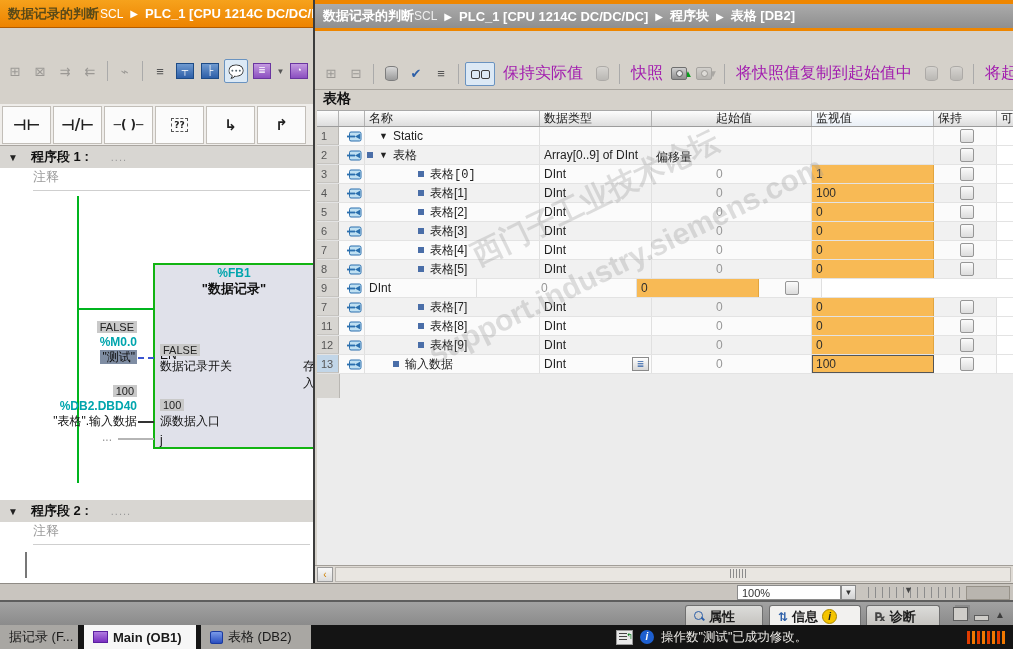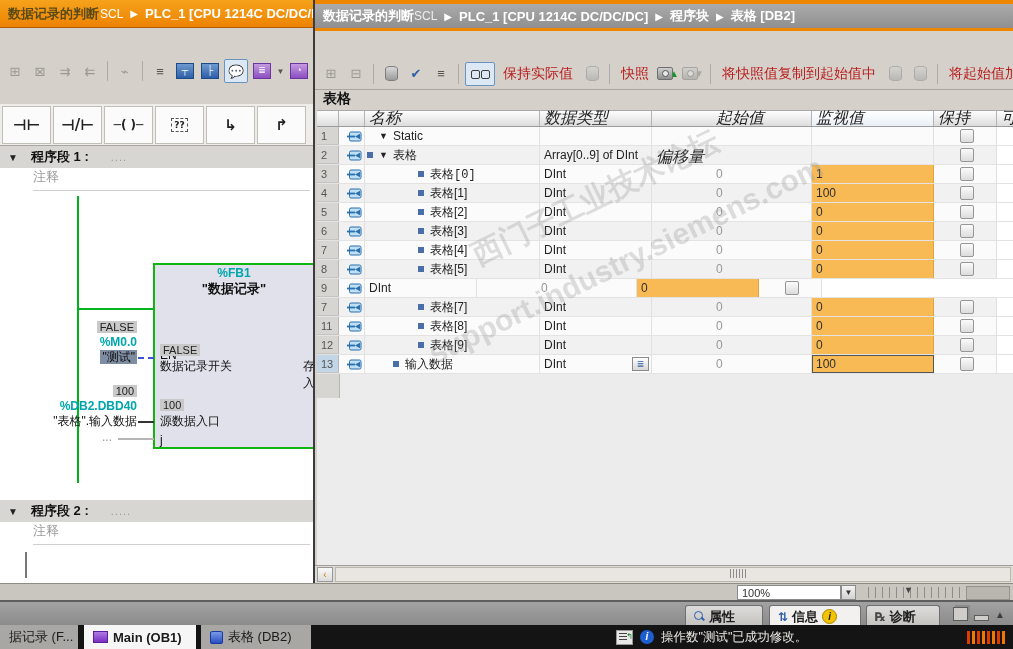--- a/index.html
+++ b/index.html
@@ -76,36 +76,36 @@
     background:linear-gradient(#ababab,#8f8f8f);display:flex;align-items:center;padding-left:8px;
     box-sizing:border-box;white-space:nowrap;overflow:hidden;}
   #db-titlebar .proj{color:#fff;font-weight:bold;font-size:13px;}
   #db-titlebar .lang{color:#eee;font-size:12px;}
   #db-titlebar .arrow{color:#fff;font-size:10px;margin:0 7px;}
   #db-titlebar .crumb{color:#fff;font-weight:bold;font-size:13px;}
   #db-orange-line{position:absolute;left:0;top:28px;width:700px;height:3px;background:#ee8600;}
   #db-toolbar{position:absolute;left:0;top:58px;width:700px;height:32px;background:#d5d1ca;
     border-bottom:1px solid #aaa69f;display:flex;align-items:center;padding-left:5px;gap:3px;box-sizing:border-box;
     white-space:nowrap;overflow:hidden;}
-  .tlabel{font-size:14px;color:#b91c1c;padding:3px 5px;cursor:default;flex:0 0 auto;}
+  .tlabel{font-size:16px;color:#a21caf;padding:3px 5px;cursor:default;flex:0 0 auto;}
   .cyl{width:11px;height:13px;background:linear-gradient(#d8d8d8,#9a9a9a);border:1px solid #7d7d7d;
     border-radius:5px/3px;}
   .glasses{width:20px;height:12px;position:relative;}
   .glasses:before{content:"";position:absolute;left:1px;top:2px;width:7px;height:7px;border:1.5px solid #3d3d3d;border-radius:2px;}
   .glasses:after{content:"";position:absolute;left:11px;top:2px;width:7px;height:7px;border:1.5px solid #3d3d3d;border-radius:2px;}
   .cam{width:15px;height:11px;background:linear-gradient(#cfcfcf,#8f8f8f);border:1px solid #6f6f6f;border-radius:2px;position:relative;}
   .cam:after{content:"";position:absolute;left:4px;top:2px;width:5px;height:5px;border-radius:50%;background:#e8e8e8;border:1px solid #555;}
   .arr-g{color:#0a9c1e;font-size:10px;font-weight:bold;margin-left:-4px;}
   .arr-d{color:#777;font-size:10px;font-weight:bold;margin-left:-4px;}
   #db-tabletitle{position:absolute;left:8px;top:90px;font-weight:bold;font-size:14px;color:#111;}
   #db-table{position:absolute;left:2px;top:110px;width:698px;}
   .trow{display:flex;height:19px;box-sizing:border-box;}
   .hrow{height:17px;background:linear-gradient(#fdfdfd,#dddddd);border-top:1px solid #a8a8a8;border-bottom:1px solid #9c9c9c;}
-  .hcell{border-right:1px solid #b2b2b2;font-size:16px;color:#222;display:flex;align-items:center;
-    padding-left:4px;box-sizing:border-box;font-style:italic;}
+  .hcell{border-right:1px solid #b2b2b2;font-size:12px;color:#222;display:flex;align-items:center;
+    padding-left:4px;box-sizing:border-box;}
   .hl-col{background:linear-gradient(#ffffff,#e9eff6);}
   .c-num{width:22px;flex:0 0 auto;}
   .c-ico{width:26px;flex:0 0 auto;display:flex;align-items:center;justify-content:center;}
   .c-name{width:175px;flex:0 0 auto;position:relative;}
   .c-type{width:112px;flex:0 0 auto;position:relative;}
   .c-off{width:60px;flex:0 0 auto;margin-top:46px;}
   .c-start{width:100px;flex:0 0 auto;}
   .c-mon{width:122px;flex:0 0 auto;}
   .c-keep{width:63px;flex:0 0 auto;display:flex;align-items:center;justify-content:center;}
   .c-more{flex:1 1 auto;}

